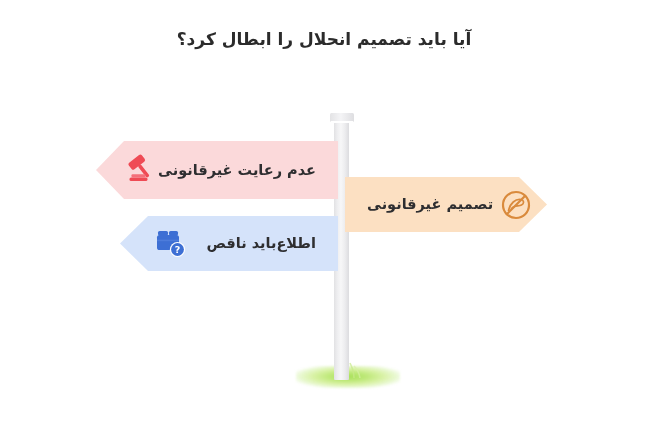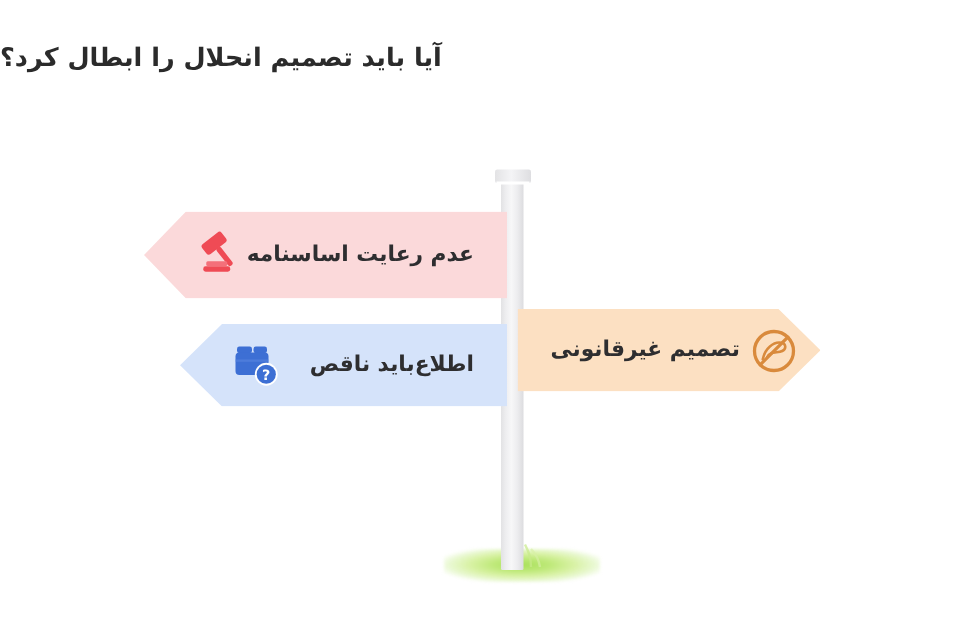--- a/index.html
+++ b/index.html
@@ -15,21 +15,21 @@
     overflow: hidden;
     font-family: "DejaVu Sans", "Liberation Sans", sans-serif;
   }
 
   
   .title {
     position: absolute;
     left: 0;
     top: 28px;
     width: 648px;
-    text-align: left;
+    text-align: center;
     font-size: 17px;
     font-weight: 700;
     color: #2b2b2b;
     direction: rtl;
     letter-spacing: 0px;
     line-height: 1.4;
   }
 
   
   .ground {
@@ -113,21 +113,20 @@
     justify-content: center;
   }
 
   
   .sign-left {
     clip-path: polygon(28px 0, 100% 0, 100% 100%, 28px 100%, 0 50%);
   }
   
   .sign-right {
     clip-path: polygon(0 0, calc(100% - 28px) 0, 100% 50%, calc(100% - 28px) 100%, 0 100%);
-    margin-top: 29px;
   }
 
   
   #sign-statute {
     left: 96px;
     top: 141px;
     width: 242px;
     height: 58px;
     background: #fbd9da;
     padding-right: 22px;
@@ -176,21 +175,21 @@
       <path d="M30 20 C29 14 27 11 24 8" stroke="#d7f0a6" stroke-width="1.6" fill="none" opacity="0.65"></path>
     </svg>
   </div>
 
   <div class="post-shadow"></div>
   <div class="post-shaft"></div>
   <div class="post-cap"></div>
   <div class="post-cap-line"></div>
 
   <div id="sign-statute" class="sign sign-left">
-    <span class="sign-label">عدم رعایت اساسنامه</span>
+    <span class="sign-label">عدم رعایت غیرقانونی</span>
     <span class="sign-icon">
       <svg width="34" height="34" viewBox="0 0 34 34">
         <g transform="rotate(-38 17 15)">
           <rect x="9" y="3.5" width="16.5" height="8.5" rx="2" fill="#ef4b55"></rect>
           <rect x="15.5" y="11.5" width="3.6" height="15" rx="1.6" fill="#ef4b55"></rect>
         </g>
         <rect x="5.5" y="24.5" width="18" height="3.6" rx="1.6" fill="#ef4b55"></rect>
         <rect x="7.5" y="21.2" width="14" height="3.2" rx="1" fill="#f4707a"></rect>
       </svg>
     </span>

